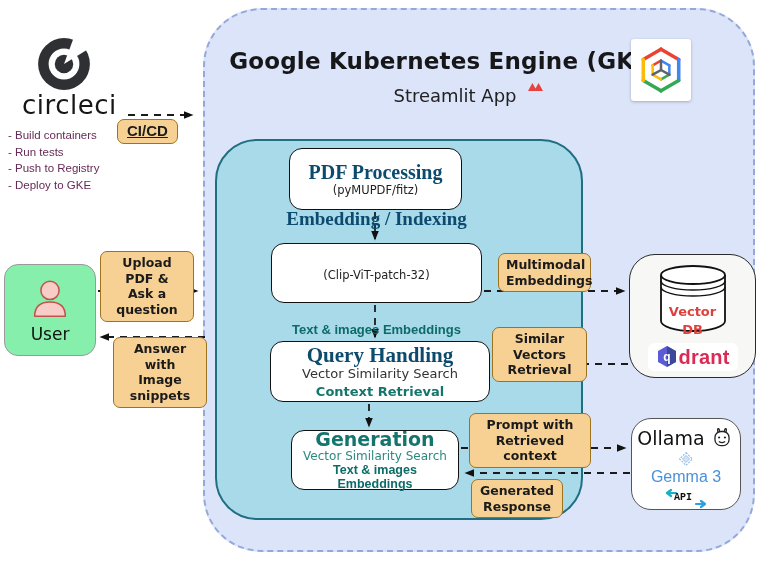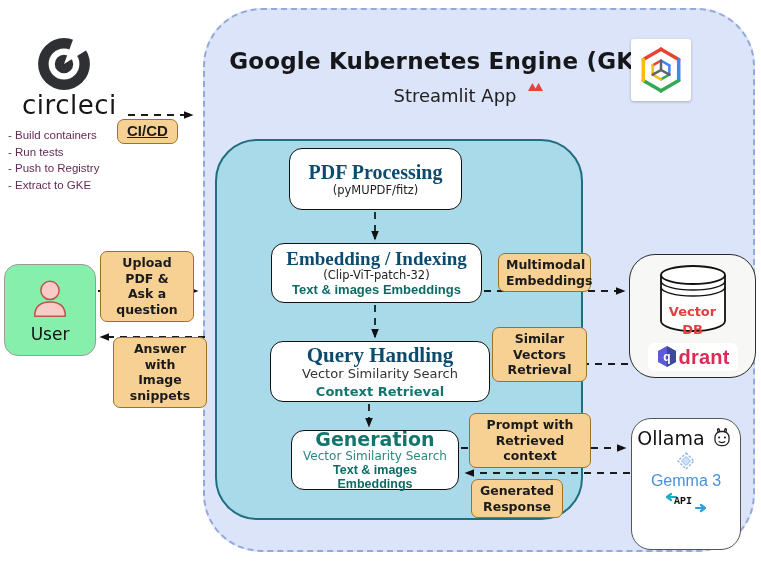--- a/index.html
+++ b/index.html
@@ -72,21 +72,21 @@
   }
   .pbox .t1 { font-family:Liberation Serif, serif; font-weight:700; color:#0c4a6e; }
   .pbox .t2 { color:#222; }
   .pbox .t3 { font-family:"Liberation Sans", sans-serif; font-weight:700; color:#0c6b66; }
 
   .pbox.pdf   { left:289px; top:148px; width:173px; height:62px; }
   .pbox.pdf .t1 { font-size:20px; line-height:1.05; }
   .pbox.pdf .t2 { font-size:11.5px; }
   .pbox.pdf .t3 { font-size:13px; }
 
-  .pbox.embed { left:271px; top:243px; width:211px; height:60px; }
+  .pbox.embed { left:271px; top:243px; width:211px; height:60px;gap:40px; }
   .pbox.embed .t1 { font-size:19px; line-height:1.05; }
   .pbox.embed .t2 { font-size:11.5px; }
   .pbox.embed .t3 { font-size:13px; }
 
   .pbox.query { left:270px; top:341px; width:220px; height:61px; }
   .pbox.query .t1 { font-size:21px; line-height:1.0; }
   .pbox.query .t2 { font-size:13px; color:#333; }
   .pbox.query .t3 { font-size:13px; font-family:"DejaVu Sans",sans-serif; color:#14756d; margin-top:3px; }
 
   .pbox.gen   { left:291px; top:430px; width:168px; height:60px; }
@@ -106,21 +106,21 @@
     font-size:13px; font-weight:700; color:#e0403c; white-space:pre-line; line-height:1.4;
   }
   .qdrant {
     margin-top:4px; background:#ffffff; border-radius:6px; padding:2px 8px;
     display:flex; align-items:center; gap:1px;
   }
   .qdrant .brand { font-size:20px; font-weight:800; color:#dc2a55; font-family:"Liberation Sans",sans-serif; letter-spacing:.2px; }
 
   
   .ollama-box {
-    position:absolute; left:631px; top:418px; width:110px; height:132px;
+    position:absolute; left:631px; top:418px; width:110px; height:92px;
     background:#ffffff; border:1.6px solid #555; border-radius:20px; z-index:4;
     display:flex; flex-direction:column; align-items:center; padding-top:6px;
   }
   .ollama-row { display:flex; align-items:center; gap:4px; }
   .ollama-title { font-size:19px; color:#111; }
   .gemma-name { font-size:16px; color:#4a90d9; font-family:"Liberation Sans",sans-serif; margin-top:1px; }
   .api-chip { position:relative; margin-top:3px; width:48px; height:20px; }
   .api-chip span {
     position:absolute; left:12px; top:3px; font-size:10px; font-weight:800; color:#111;
     font-family:"Liberation Mono", monospace;
@@ -185,21 +185,21 @@
       <path d="M20,21 L27,2 L38,10 Z" fill="#ffffff"></path>
     </svg>
   </div>
   <div class="cci-wordmark">
     <span>circle</span><b>ci</b>
   </div>
   <div class="cci-bullets">
     <div>- Build containers</div>
     <div>- Run tests</div>
     <div>- Push to Registry</div>
-    <div>- Extract to GKE</div>
+    <div>- Deploy to GKE</div>
   </div>
   <div class="badge cicd">CI/CD</div>
 
   <div class="user-box">
     <svg width="46" height="46" viewBox="0 0 48 48">
       <circle cx="24" cy="14" r="9.5" fill="#f8cdc8" stroke="#c0544c" stroke-width="1.6"></circle>
       <path d="M8,41 Q8,26 24,26 Q40,26 40,41 Z" fill="#f8cdc8" stroke="#c0544c" stroke-width="1.6" stroke-linejoin="round"></path>
     </svg>
     <div class="user-label">User</div>
   </div>

